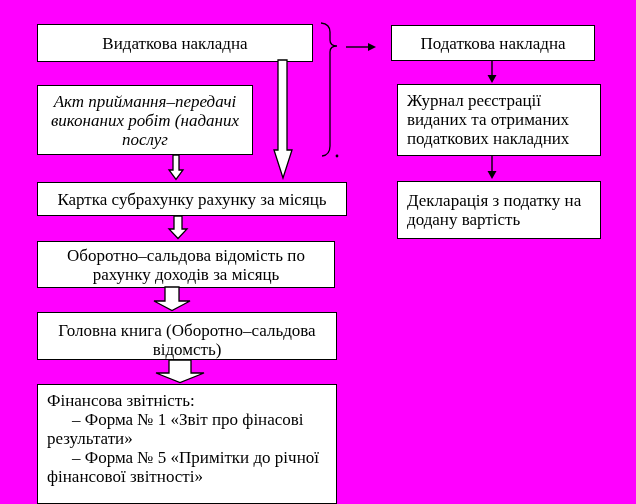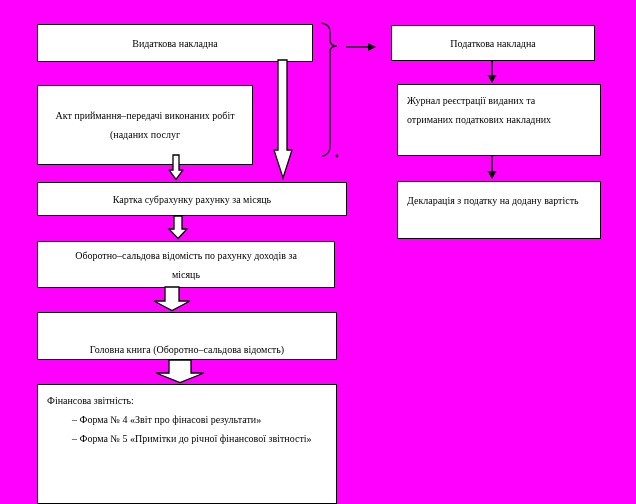--- a/index.html
+++ b/index.html
@@ -12,21 +12,21 @@
     width:636px;height:504px;
     background:#ff00ff;
     overflow:hidden;
     color:#000;
   }
   .box{
     position:absolute;
     background:#ffffff;
     border:1.5px solid #000000;
     box-sizing:border-box;
-    font-size:10px;
+    font-size:17px;
     line-height:19px;
     color:#000;
   }
   .box.center{
     display:flex;
     align-items:center;
     justify-content:center;
     text-align:center;
   }
   .inner{text-align:center;}
@@ -40,39 +40,39 @@
 </style>
 </head>
 <body>
 
 <div class="canvas">
 
   <div class="box center" style="left:37px;top:24px;width:276px;height:38px;">
     <div class="inner">Видаткова накладна</div>
   </div>
 
-  <div class="box center" style="left:37px;top:85px;width:216px;height:80px;">
+  <div class="box center" style="left:37px;top:85px;width:216px;height:70px;font-style:italic;">
     <div class="inner" style="width:190px;">Акт приймання–передачі виконаних робіт (наданих послуг</div>
   </div>
 
   <div class="box center" style="left:37px;top:182px;width:310px;height:34px;">
     <div class="inner">Картка субрахунку рахунку за місяць</div>
   </div>
 
   <div class="box center" style="left:37px;top:241px;width:298px;height:47px;">
     <div class="inner" style="width:245px;">Оборотно–сальдова відомість по рахунку доходів за місяць</div>
   </div>
 
   <div class="box center" style="left:37px;top:312px;width:300px;height:48px;align-items:flex-end;">
     <div class="inner" style="width:272px;">Головна книга (Оборотно–сальдова відомсть)</div>
   </div>
 
   <div class="box fin" style="left:37px;top:384px;width:300px;height:120px;padding:6px 9px;">
     <p>Фінансова звітність:</p>
-    <p class="indent">– Форма № 4 «Звіт про фінасові результати»</p>
+    <p class="indent">– Форма № 1 «Звіт про фінасові результати»</p>
     <p class="indent">– Форма № 5 «Примітки до річної фінансової звітності»</p>
   </div>
 
   <div class="box center" style="left:391px;top:25px;width:204px;height:36px;">
     <div class="inner">Податкова накладна</div>
   </div>
 
   <div class="box" style="left:397px;top:84px;width:204px;height:72px;padding:6px 28px 22px 9px;">
     <div>Журнал реєстрації виданих та отриманих податкових накладних</div>
   </div>

